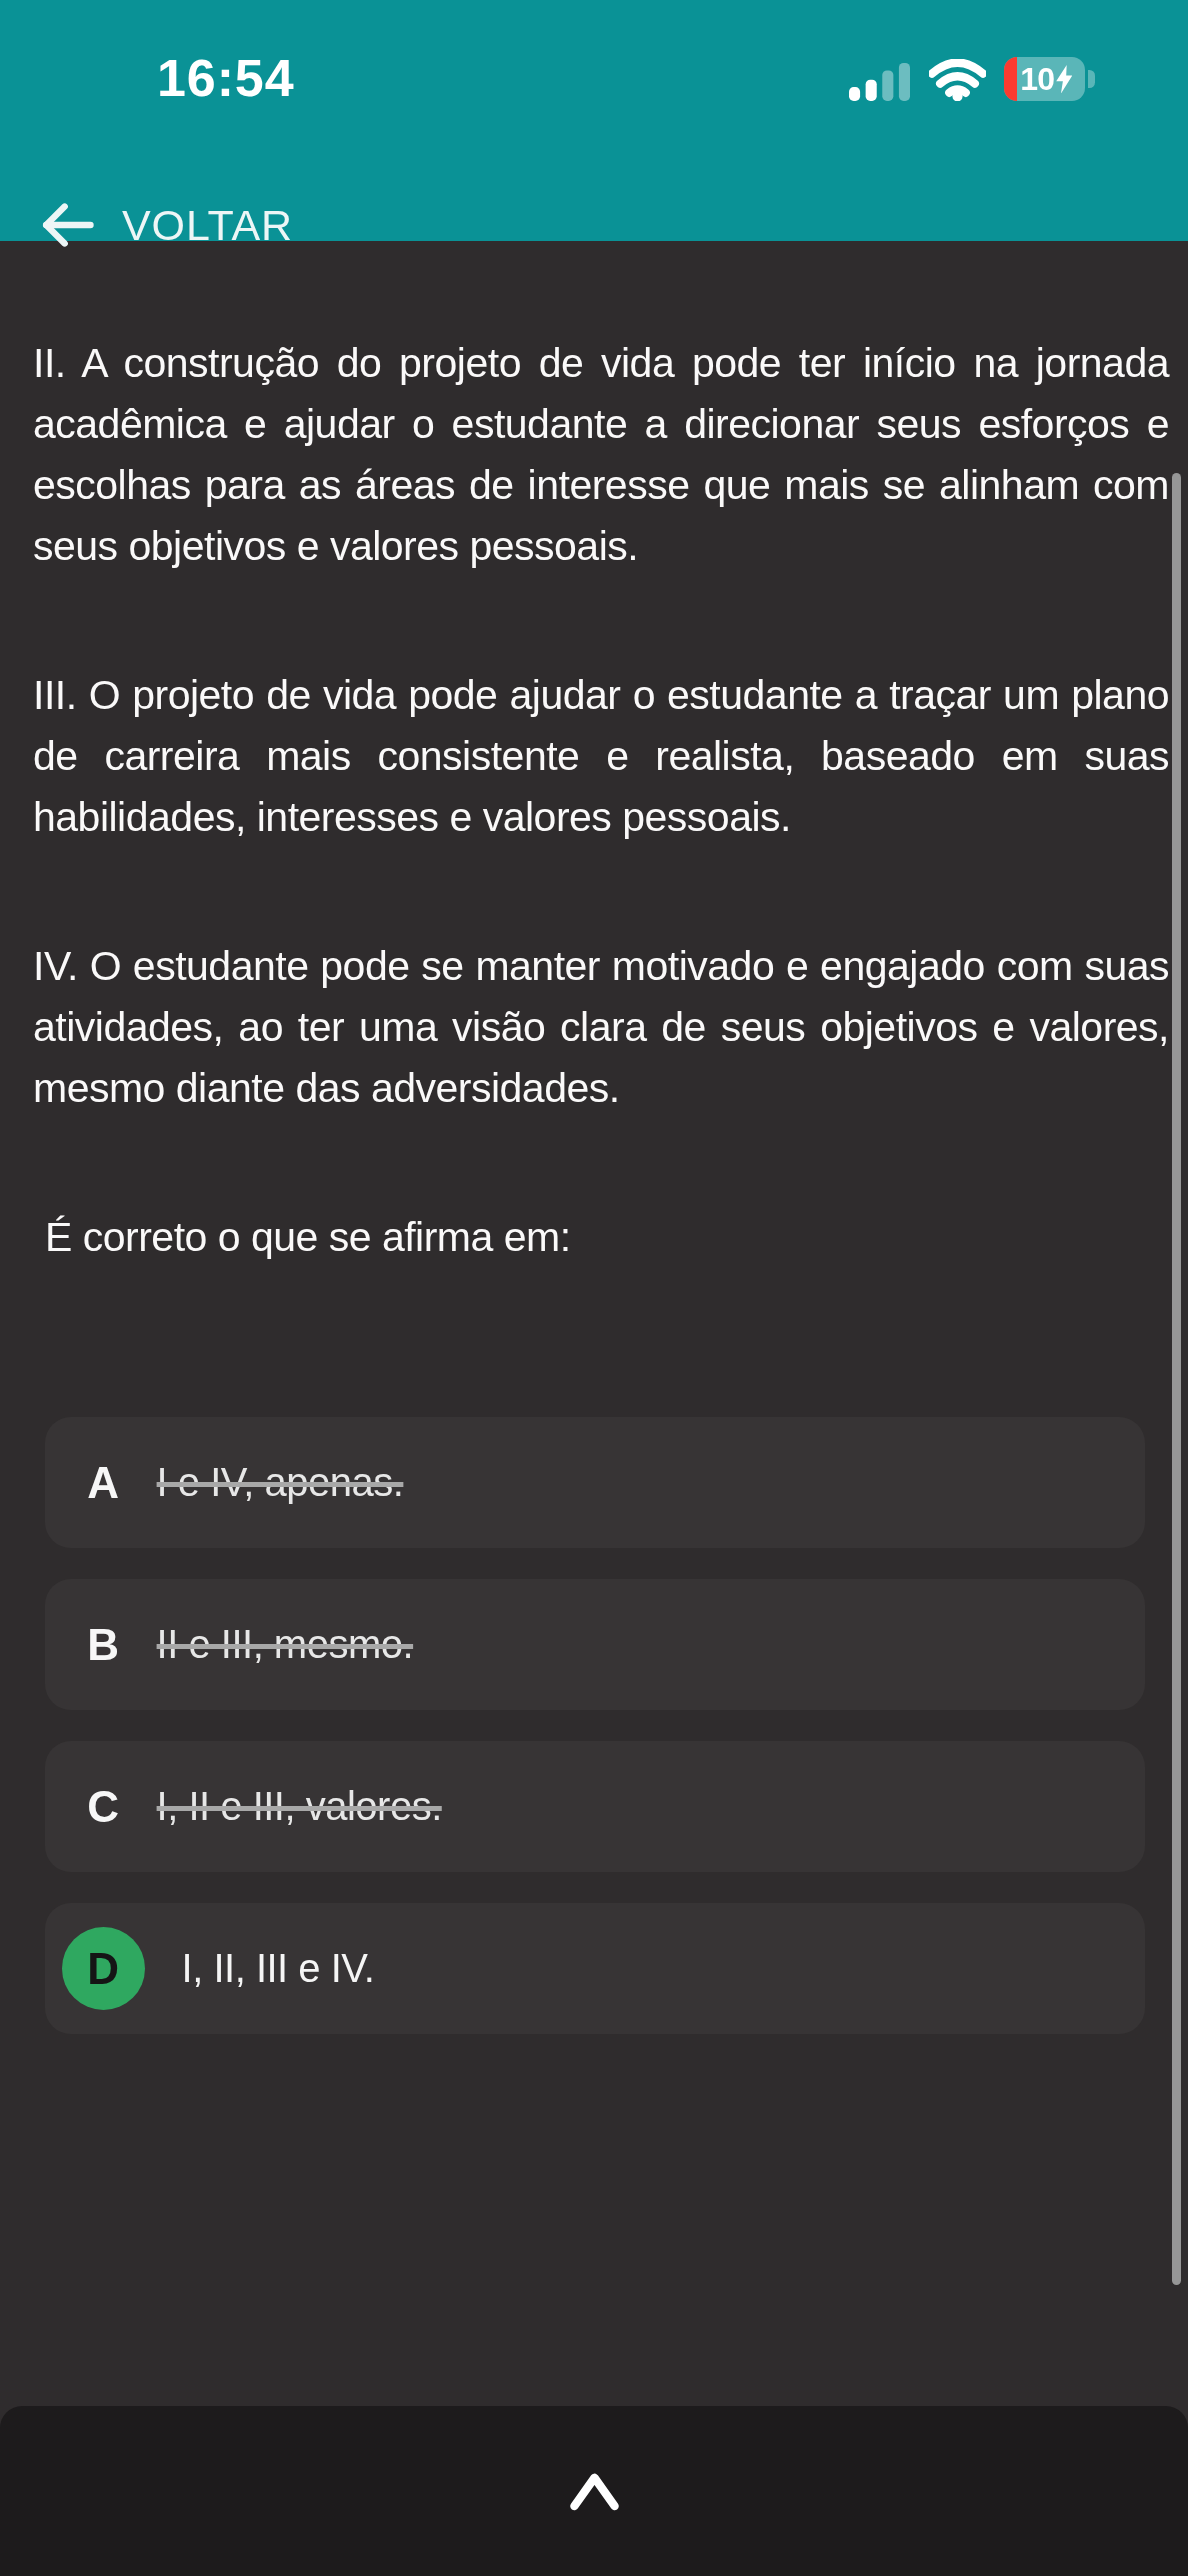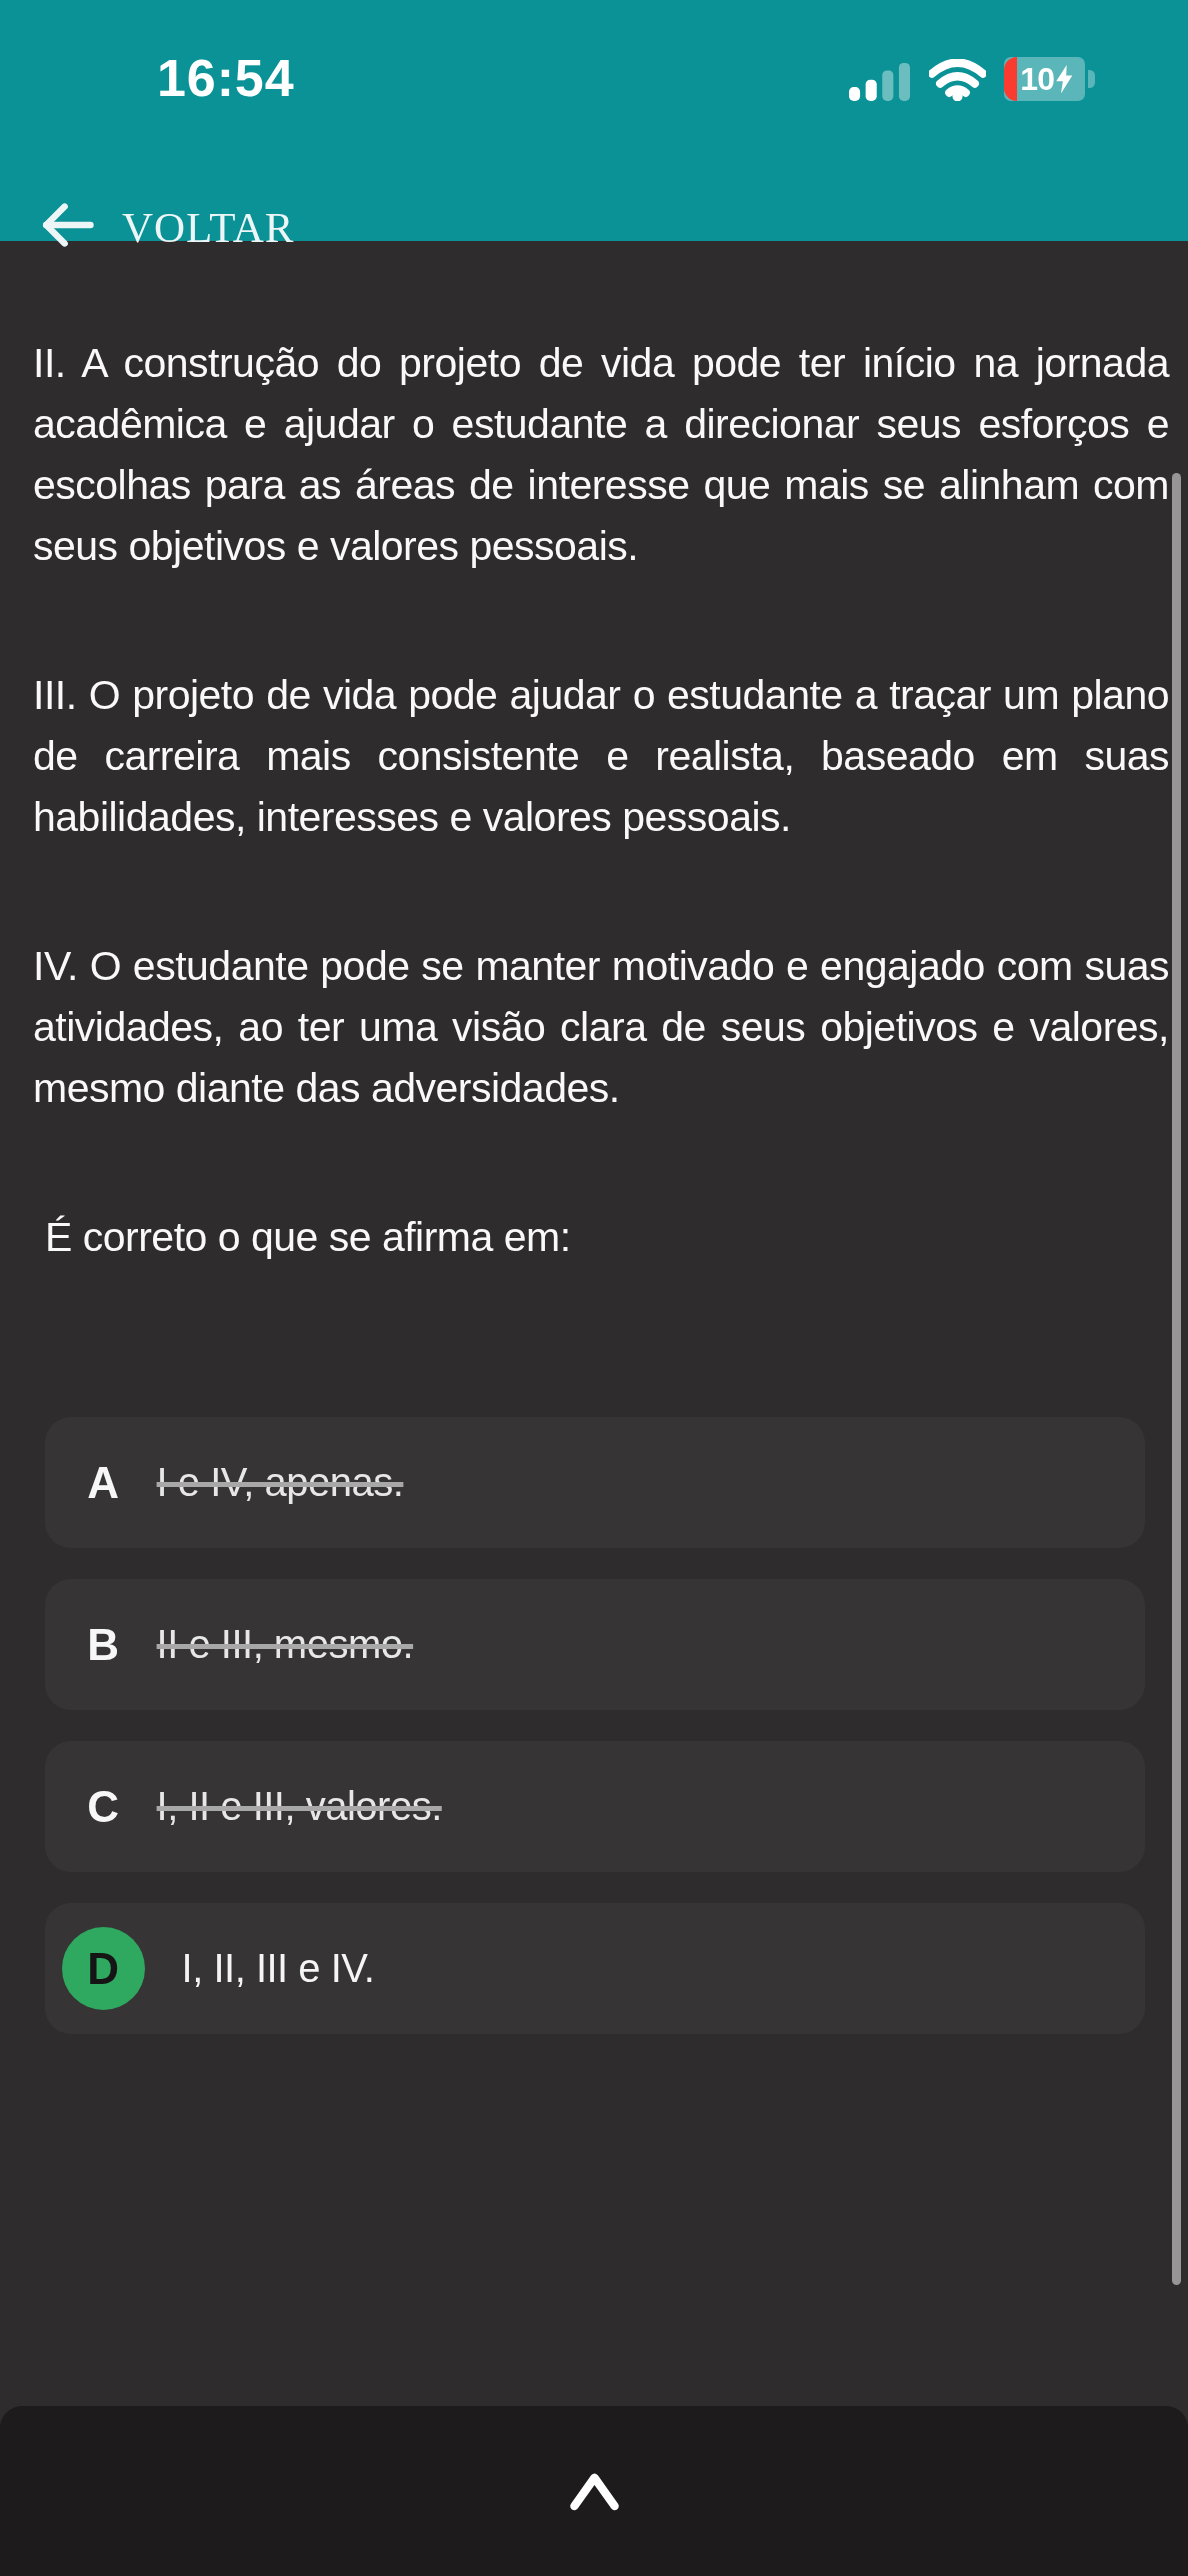--- a/index.html
+++ b/index.html
@@ -8,26 +8,26 @@
     background:var(--bg,#2F2C2D);
     font-family:"Liberation Sans",sans-serif;
     -webkit-font-smoothing:antialiased;
   }
   
   .app-header{position:relative;width:100%;height:241px;background:var(--teal,#0A9296);}
   .time{position:absolute;left:157px;top:52px;font-size:52px;font-weight:700;color:#FFFFFF;letter-spacing:0.9px;line-height:1;}
   .status-icons{position:absolute;right:103px;top:55px;height:46px;display:flex;align-items:flex-end;gap:18.4px;}
   .signal-svg{display:block;}
   .wifi-svg{display:block;}
-  .battery{position:relative;width:81px;height:44px;border-radius:7px;background:rgba(255,255,255,0.33);display:flex;align-items:center;justify-content:center;padding-left:3.7px;box-sizing:border-box;}
+  .battery{position:relative;width:81px;height:44px;border-radius:13px;background:rgba(255,255,255,0.33);display:flex;align-items:center;justify-content:center;padding-left:3.7px;box-sizing:border-box;}
   .battery-red{position:absolute;left:0;top:0;bottom:0;width:13px;border-radius:13px 0 0 13px;background:var(--battery-red,#FB3B30);}
   .battery-label{position:relative;font-size:32px;font-weight:700;color:#FFFFFF;letter-spacing:-0.9px;line-height:1;}
   .bolt-svg{position:relative;display:block;margin-left:1.8px;}
   .battery-cap{position:absolute;right:-10px;top:13px;width:7.4px;height:18.4px;border-radius:0 5.5px 5.5px 0;background:rgba(255,255,255,0.33);}
-  .back-row{position:absolute;left:37px;top:201px;display:flex;align-items:flex-end;gap:26px;color:#EDF6F6;font-size:43px;line-height:1;cursor:pointer;background:none;border:none;padding:0;font-family:Liberation Serif, serif;letter-spacing:0.9px;}
+  .back-row{position:absolute;left:37px;top:201px;display:flex;align-items:center;gap:26px;color:#EDF6F6;font-size:43px;line-height:1;cursor:pointer;background:none;border:none;padding:0;font-family:Liberation Sans, sans-serif;letter-spacing:0.9px;}
   
   main{padding:92px 19px 0 33px;}
   .statement{font-size:41px;line-height:61px;letter-spacing:-0.5px;text-align:justify;color:#FAF9F9;margin:0 0 88px 0;}
   .prompt{font-size:41px;line-height:61px;letter-spacing:-0.5px;color:#FAF9F9;margin:12px;}
   
   .options{margin-top:149px;padding-left:12px;display:flex;flex-direction:column;gap:31px;}
   .option{width:1100px;height:131px;background:var(--card,#373435);border-radius:26px;display:flex;align-items:center;box-sizing:border-box;cursor:pointer;}
   .badge{width:83px;height:83px;margin-left:16.6px;display:flex;align-items:center;justify-content:center;font-size:44px;font-weight:700;color:#F7F7F7;line-height:1;flex:0 0 auto;}
   .badge.badge-selected{background:var(--green,#2FA860);border-radius:50%;color:#151515;}
   .opt-text{margin-left:12px;font-size:40px;color:#E7E7E7;letter-spacing:-0.5px;}

